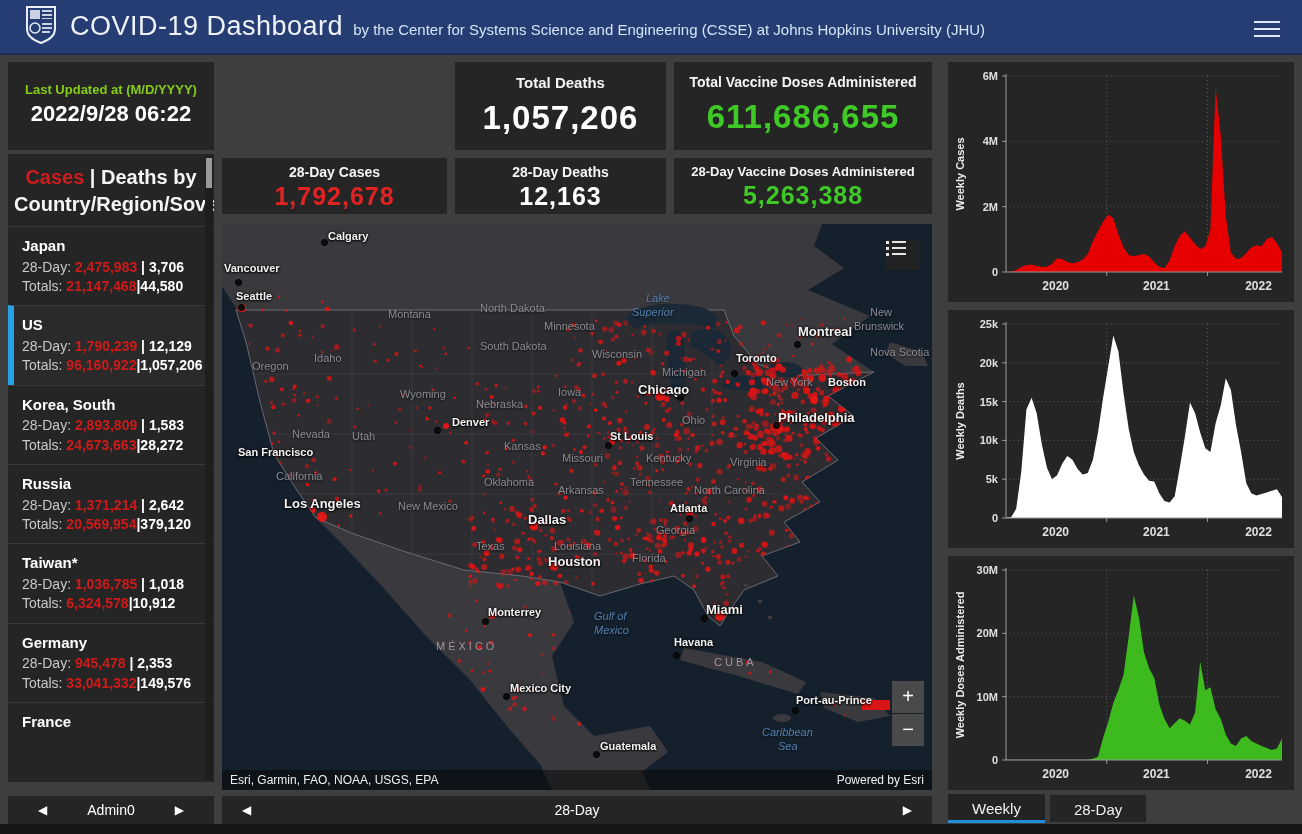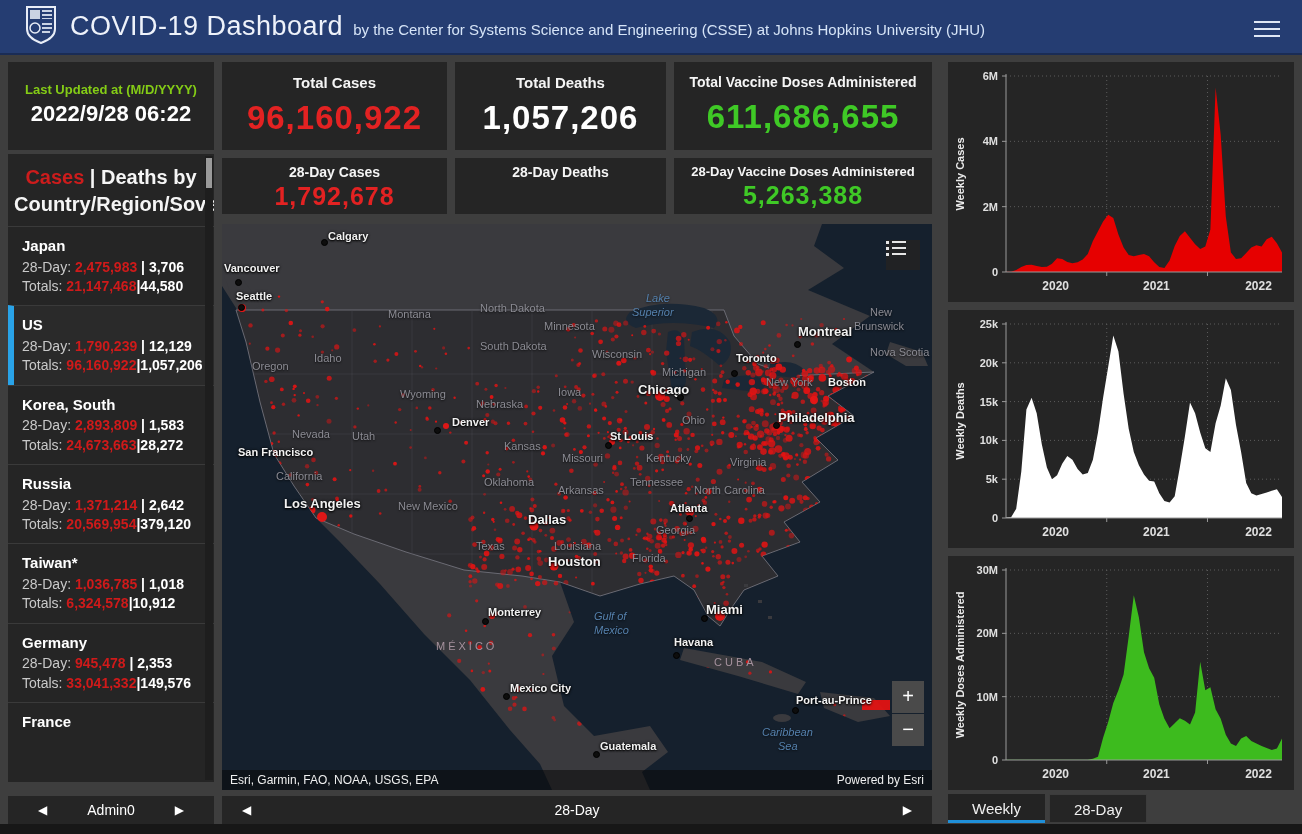--- a/index.html
+++ b/index.html
@@ -92,38 +92,35 @@
         <span></span>
         <span></span>
       </span>
   </div>
 
   <div class="tile" id="last-updated">
     <div class="lu-label">Last Updated at (M/D/YYYY)</div>
     <div class="lu-value">2022/9/28 06:22</div>
   </div>
 
-  <div class="tile big" style="left:222px;top:62px;width:225px;height:88px;">
-    <div class="stat-label">Total Cases</div>
-    <div class="stat-value v-red">96,160,922</div>
-  </div>
   <div class="tile big" style="left:455px;top:62px;width:211px;height:88px;">
     <div class="stat-label">Total Deaths</div>
     <div class="stat-value v-white">1,057,206</div>
   </div>
   <div class="tile big" style="left:674px;top:62px;width:258px;height:88px;">
     <div class="stat-label" style="font-size:14px">Total Vaccine Doses Administered</div>
     <div class="stat-value v-green">611,686,655</div>
   </div>
   <div class="tile small" style="left:222px;top:158px;width:225px;height:56px;">
     <div class="stat-label">28-Day Cases</div>
     <div class="stat-value v-red">1,792,678</div>
   </div>
   <div class="tile small" style="left:455px;top:158px;width:211px;height:56px;">
     <div class="stat-label">28-Day Deaths</div>
+    <div class="stat-value v-white">12,163</div>
   </div>
   <div class="tile small" style="left:674px;top:158px;width:258px;height:56px;">
     <div class="stat-label" style="font-size:13px">28-Day Vaccine Doses Administered</div>
     <div class="stat-value v-green">5,263,388</div>
   </div>
 
   <div class="tile" id="country-panel">
     <div id="list-header">
       <span class="red-word">Cases</span><span> | Deaths by</span><br>
       <span>Country/Region/Sovereignty</span>

